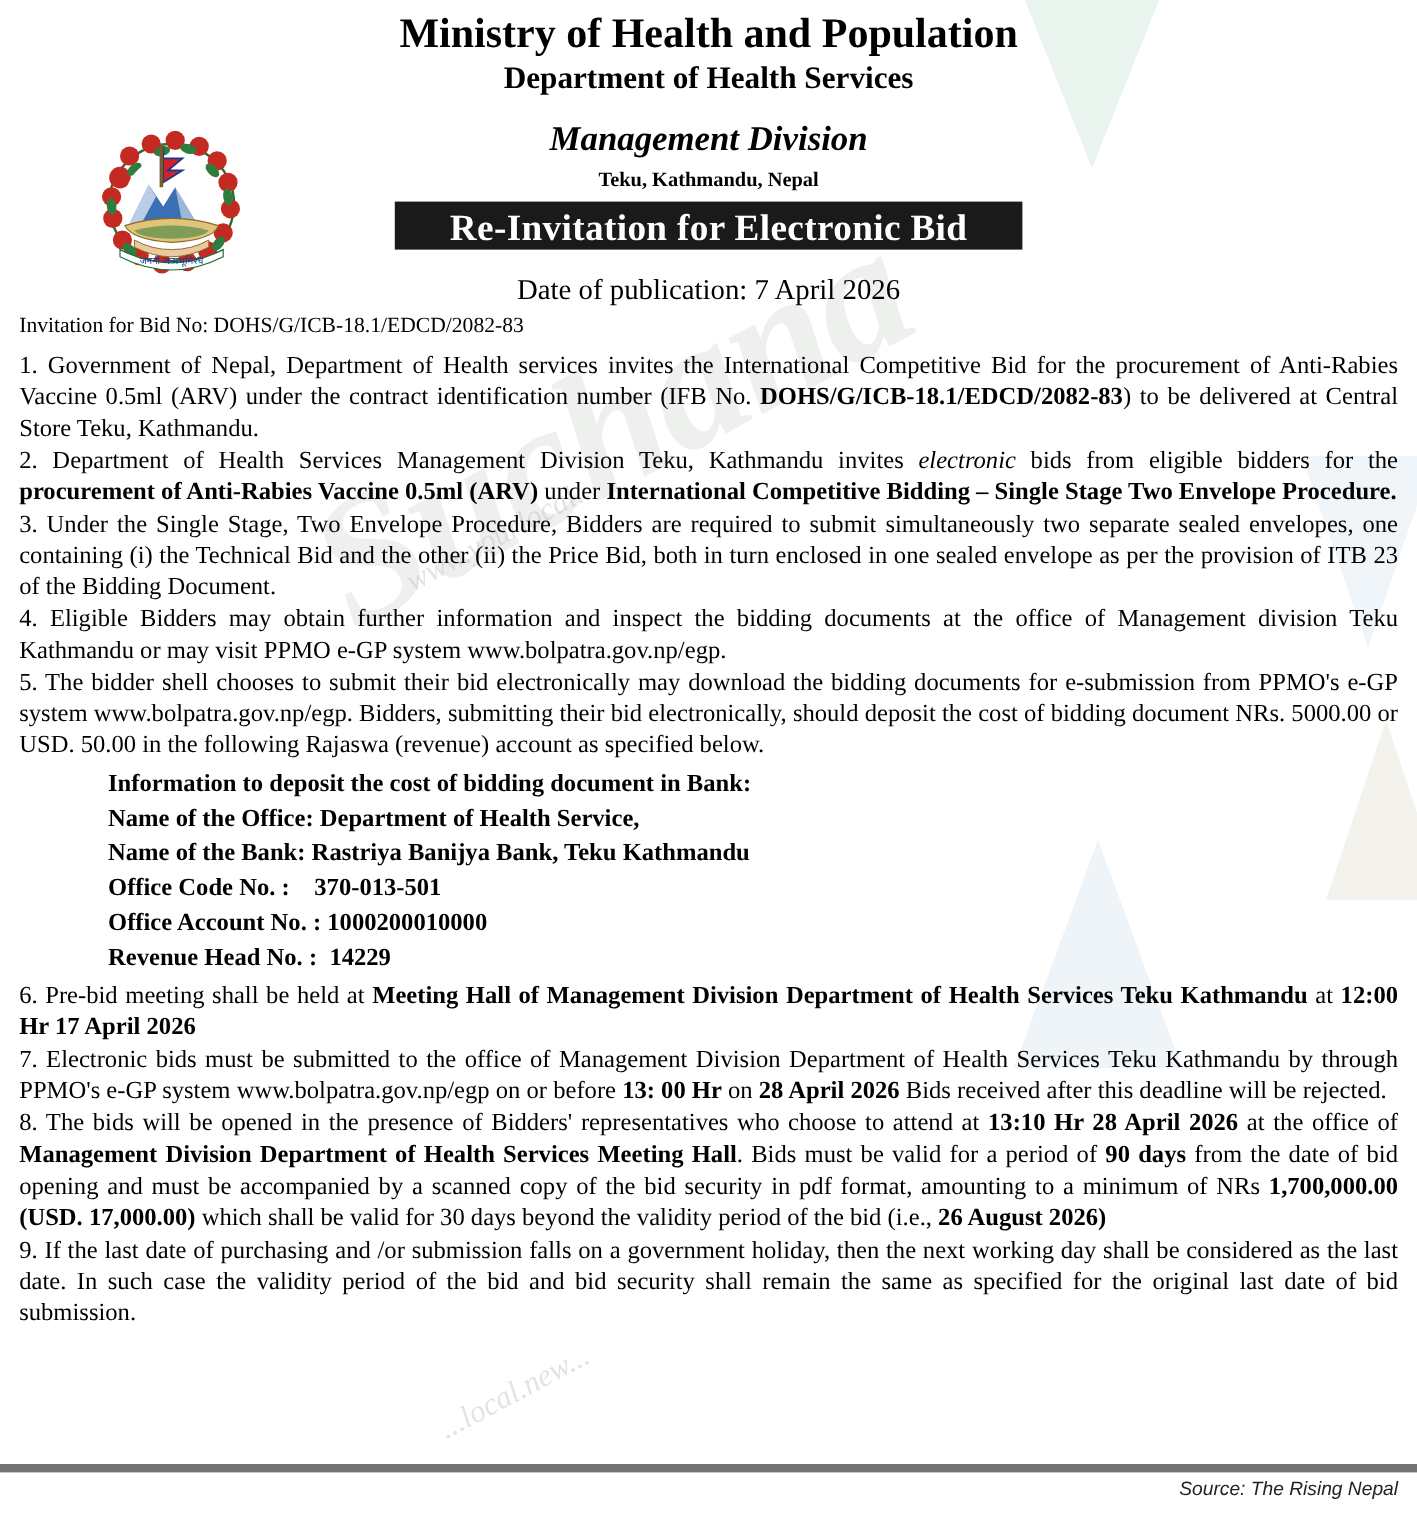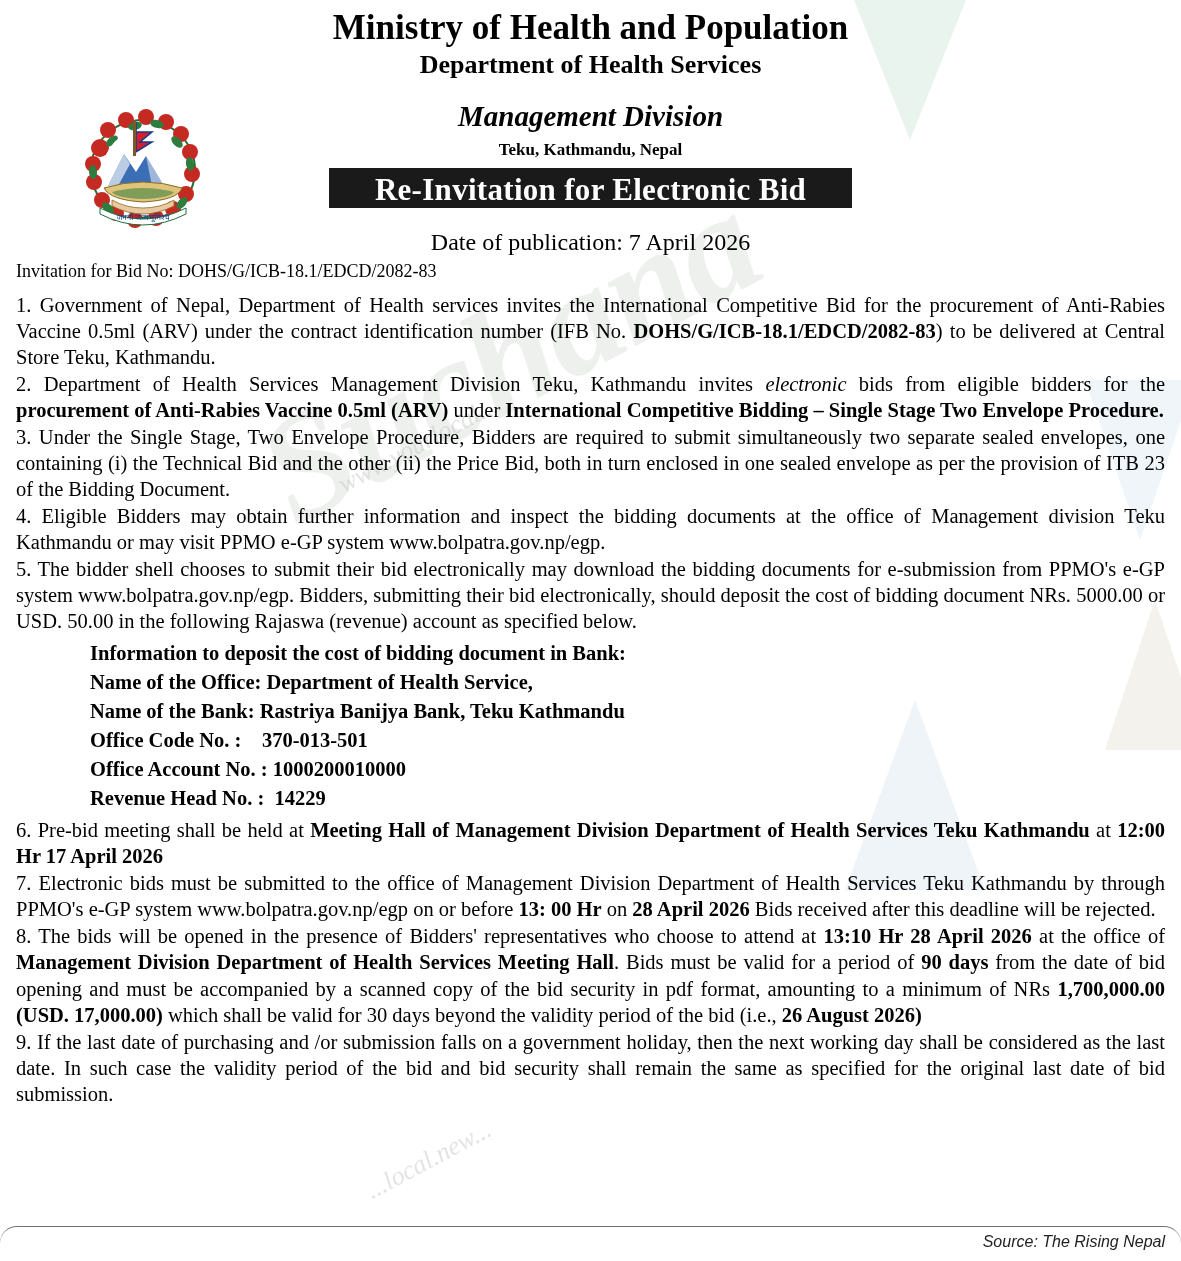--- a/index.html
+++ b/index.html
@@ -187,24 +187,23 @@
   }
   b, strong { font-weight: bold; }
   em { font-style: italic; margin-top: 40px; }
 
   footer.doc-footer {
     position: absolute;
     left: 0;
     right: 0;
     bottom: 0;
     height: 34px;
-    border-top: 1px solid #737373;
+    border-top: 7px solid #737373;
     z-index: 4;
     background: transparent;
-    border-radius: 17px;
   }
   .source-text {
     position: absolute;
     right: 16px;
     top: 6px;
     font-family: "Liberation Sans", sans-serif;
     font-size: 16px;
     font-style: italic;
     color: #222;
   }

